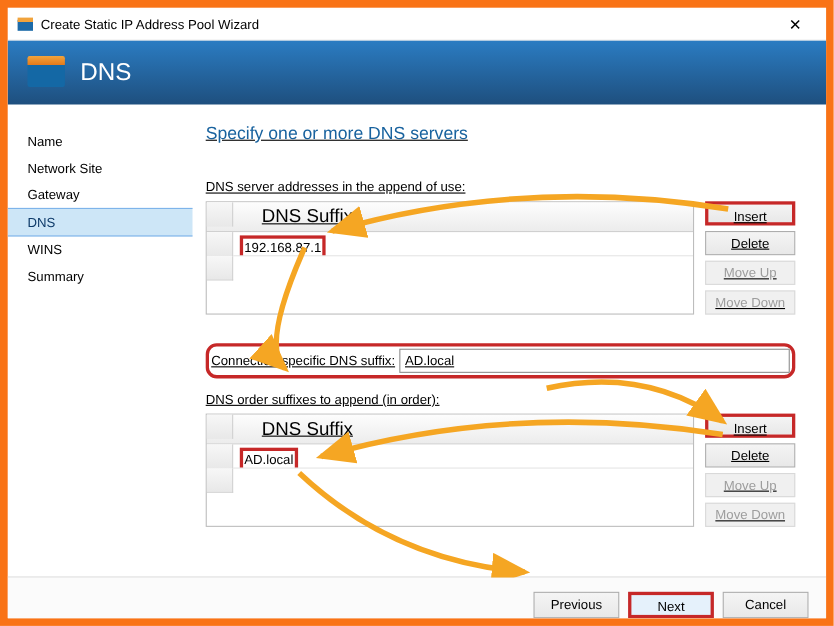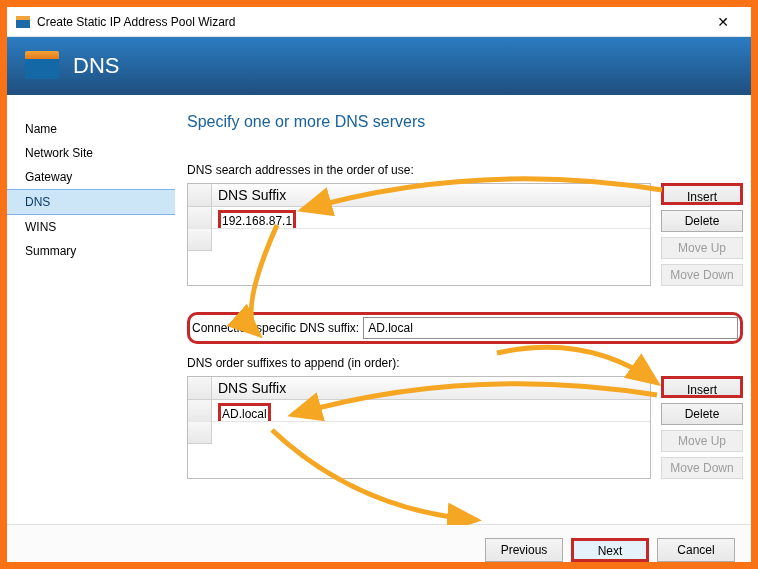--- a/index.html
+++ b/index.html
@@ -11,28 +11,28 @@
   .titlebar .tb-close { width:40px; text-align:center; font-size:14px; cursor:pointer;}
   .banner { height:58px; background:linear-gradient(#2b7cc2,#1e4f7e); display:flex; align-items:center; padding:0 18px; color:#fff;}
   .banner-icon { width:34px; height:26px; margin-right:14px; position:relative;}
   .banner-icon .bg { position:absolute; inset:0; background:#1468a5; border-radius:2px;}
   .banner-icon .top { position:absolute; top:-2px; left:0; right:0; height:8px; background:linear-gradient(#f1a33c,#e57a1a); border-radius:2px 2px 0 0;}
   .banner h1 { font-size:22px; font-weight:400; margin:0;}
   .body { position:relative; height:calc(569px - 30px - 58px - 50px - 2px); display:flex; }
   .sidebar { width:168px; padding:22px 0 0 0; }
   .sidebar .nav-item { padding:5px 0 5px 18px; font-size:12px; cursor:pointer; }
   .sidebar .nav-item.selected { background:#cde6f7; border:1px solid #7eb4ea; border-left:none; border-right:none; color:#0d3a69;}
-  .content { flex:1; padding:18px 8px 0 12px; position:relative;}
+  .content { flex:1; padding:18px 28px 0 12px; position:relative;text-decoration:underline;}
   .content h2 { color:#18629e; font-weight:400; font-size:16px; margin:0 0 32px 0;}
   .section-label { font-size:12px; margin-bottom:6px;}
   .grid-area { display:flex; gap:10px; }
   .grid { flex:1; border:1px solid #bdbdbd; background:#fff;}
   .grid-header { display:flex; background:linear-gradient(#fdfdfd,#ececec); border-bottom:1px solid #d0d0d0;}
   .grid-header .rh { width:24px; border-right:1px solid #d0d0d0; height:22px; background:linear-gradient(#f7f7f7,#e8e8e8);}
-  .grid-header .col { flex:1; padding:3px 6px; font-size:14px;}
+  .grid-header .col { flex:1; padding:3px 6px; font-size:17px;margin-left:20px;}
   .grid-row { display:flex; height:22px;}
   .grid-row .rh { width:24px; border-right:1px solid #d0d0d0; background:linear-gradient(#f7f7f7,#e8e8e8);}
   .grid-row .cell { flex:1; padding:3px 6px; font-size:12px; overflow:hidden;}
   .grid-row:last-child .rh { border-bottom:1px solid #d0d0d0;}
   .grid .grid-row:nth-child(2) .cell { border-bottom:1px solid #e5e5e5;}
   .btn-col { width:82px; display:flex; flex-direction:column; gap:5px;}
   .btn { height:22px; border:1px solid #adadad; background:linear-gradient(#f4f4f4,#e8e8e8); font-size:12px; text-align:center; line-height:20px; cursor:pointer;}
   .btn.disabled { color:#9d9d9d; border-color:#d9d9d9; background:#f0f0f0; cursor:default;}
   .field-row { display:flex; align-items:center; gap:4px; margin-top:26px; margin-bottom:12px;}
   .field-row label { font-size:12px; }
@@ -77,21 +77,21 @@
       <div class="nav-item">Network Site</div>
       <div class="nav-item">Gateway</div>
       <div class="nav-item selected">DNS</div>
       <div class="nav-item">WINS</div>
       <div class="nav-item">Summary</div>
     </div>
 
     <div class="content">
       <h2>Specify one or more DNS servers</h2>
 
-      <div class="section-label">DNS search addresses in the order of use:</div>
+      <div class="section-label">DNS server addresses in the append of use:</div>
       <div class="grid-area">
         <div class="grid">
           <div class="grid-header">
             <div class="rh"></div>
             <div class="col">DNS Suffix</div>
           </div>
           <div class="grid-row">
             <div class="rh"></div>
             <div class="cell"><span class="hl-wrap hl"><span>192.168.87.1</span></span></div>
           </div>

